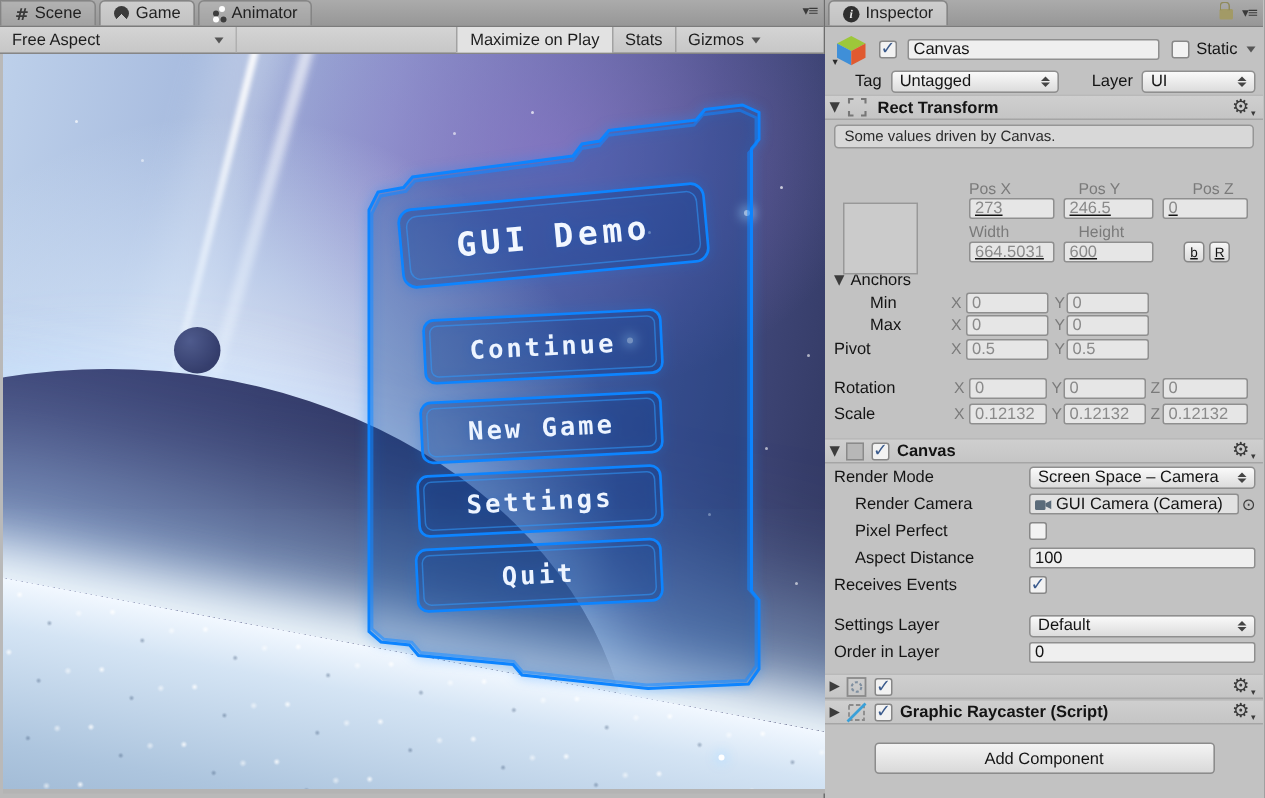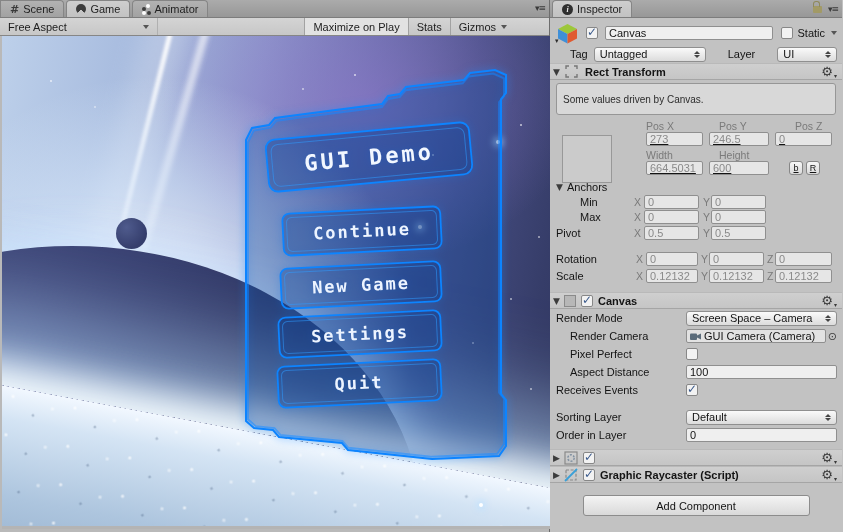--- a/index.html
+++ b/index.html
@@ -84,21 +84,21 @@
   .ud { margin-left:auto; display:flex; flex-direction:column; gap:1px; }
   .ud i { display:block; width:0; height:0; border-left:3px solid transparent; border-right:3px solid transparent; }
   .ud .u { border-bottom:3px solid #444; } .ud .d { border-top:3px solid #444; }
   .cb { width:12px; height:12px; background:#f2f2f2; border:1px solid #878787; border-radius:2px; position:relative; flex:0 0 auto; }
   .cb.on::after { content:"✓"; position:absolute; left:0px; top:-3px; font:bold 12px "DejaVu Sans",sans-serif; color:#3a5a8c; }
   .fold { width:11px; font:9px "DejaVu Sans",sans-serif; color:#3c3c3c; flex:0 0 auto; }
   .gear { margin-left:auto; font:13px "DejaVu Sans",sans-serif; color:#3a3a3a; display:flex; align-items:flex-end; }
   .gear i { font-style:normal; font-size:6px; margin-left:1px; }
   .comp-h { display:flex; align-items:center; height:17px; padding:0 5px 0 3px; font-weight:bold;
             border-top:1px solid #b9b9b9; border-bottom:1px solid #a5a5a5; background:linear-gradient(#cwithout); background:linear-gradient(#cfcfcf,#c5c5c5); }
-  .helpbox { margin:3px 6px 4px 6px; height:32px; background:#d8d8d8; border:1px solid #969696; border-radius:3px;
+  .helpbox { margin:3px 6px 20px 6px; height:16px; background:#d8d8d8; border:1px solid #969696; border-radius:3px;
              display:flex; align-items:center; padding:0 6px; font-size:10px; color:#2c2c2c; }
   .grid3 { margin-left:96px; width:190px; display:grid; grid-template-columns:57px 60px 57px; column-gap:6px;text-decoration:underline; }
   .grid3 div { min-width:0; }
   .lrow { height:13px; font-size:10.5px; color:#7a7a7a; display:grid; grid-template-columns:57px 60px 57px; column-gap:16px; margin-left:96px; width:190px; align-items:center;}
   .pairgrid { display:grid; grid-template-columns:10px 55px 12px 55px; column-gap:0; align-items:center; }
   .trigrid  { display:grid; grid-template-columns:10px 52px 11px 55px 11px 57px; column-gap:0; align-items:center; }
   .axl { font-size:10.5px; color:#7a7a7a; }
   .anchor-wrap { position:relative; }
   .anchor-box { position:absolute; left:12px; top:16px; width:50px; height:48px; background:#cbcbcb; border:1px solid #989898; }
   .mini { width:14px; height:14px; border:1px solid #868686; border-radius:3px; background:linear-gradient(#f7f7f7,#dadada);
@@ -251,21 +251,21 @@
       <div class="row">
         <span style="margin-left:14px;">Tag</span>
         <span class="dd" style="width:112px;margin-left:6px;">
           <span>Untagged</span>
           <span class="ud">
               <i class="u"></i>
               <i class="d"></i>
             </span>
         </span>
         <span style="margin-left:22px;">Layer</span>
-        <span class="dd" style="flex:1;margin-left:22px;">
+        <span class="dd" style="flex:1;margin-left:6px;">
           <span>UI</span>
           <span class="ud">
               <i class="u"></i>
               <i class="d"></i>
             </span>
         </span>
       </div>
 
       <div class="comp-h">
         <span class="fold">▼</span>
@@ -407,21 +407,21 @@
             <span class="tf" style="flex:1;background:#efefef;">100</span>
           </span>
       </div>
       <div class="row">
         <span>Receives Events</span>
         <span class="field-col">
             <span class="cb on"></span>
           </span>
       </div>
       <div class="row" style="margin-top:9px;">
-        <span>Sorting Layer</span>
+        <span>Settings Layer</span>
         <span class="dd field-col">
           <span>Default</span>
           <span class="ud">
               <i class="u"></i>
               <i class="d"></i>
             </span>
         </span>
       </div>
       <div class="row">
         <span>Order in Layer</span>

